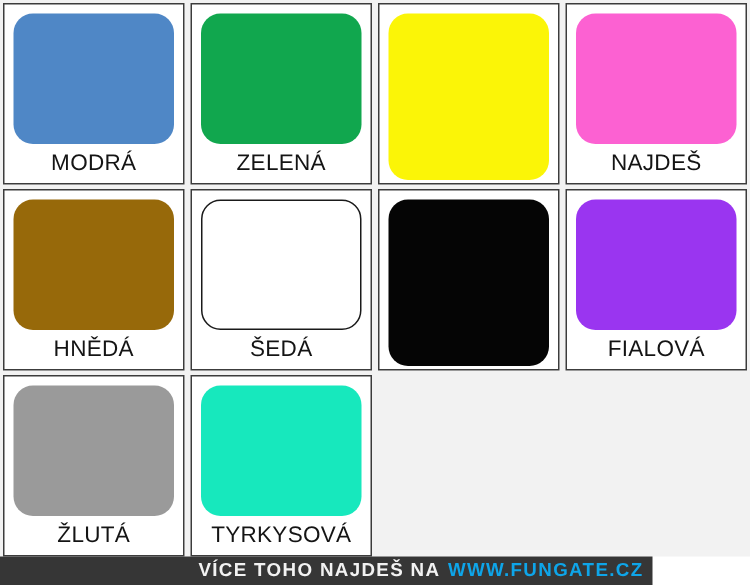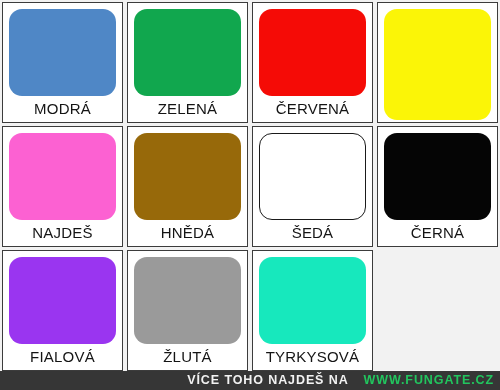--- a/index.html
+++ b/index.html
@@ -60,60 +60,54 @@
     color: #141414;
     letter-spacing: 0.2px;
     line-height: 1;
     padding: 5px 0 4px 0;
     white-space: nowrap;
   }
   #footer-bar {
     position: absolute;
     left: 0;
     top: 371px;
-    width: 500px;
+    width: 435px;
     height: 19px;
     background: #363636;
     display: flex;
     align-items: center;
     justify-content: flex-end;
     padding-right: 6px;
     box-sizing: border-box;
   }
   .footer-text {
     font-size: 12.5px;
     font-weight: bold;
     letter-spacing: 0.9px;
     line-height: 1;
     white-space: nowrap;
   }
   .footer-text.light { color: #f2f2f2; }
-  .footer-text.brand { color: #22c55e; margin-left: 15px; }
+  .footer-text.brand { color: #0ea5e9; margin-left: 5px; }
 </style>
 </head>
 <body>
 
 <div id="board">
     <div class="card">
       <div class="swatch-wrap">
         <div class="swatch" style="background: rgb(79, 135, 198);"></div>
       </div>
       <div class="card-label">MODRÁ</div>
     </div>
     <div class="card">
       <div class="swatch-wrap">
         <div class="swatch" style="background: rgb(17, 167, 78);"></div>
       </div>
       <div class="card-label">ZELENÁ</div>
-    </div>
-    <div class="card">
-      <div class="swatch-wrap">
-        <div class="swatch" style="background: rgb(245, 11, 6);"></div>
-      </div>
-      <div class="card-label">ČERVENÁ</div>
     </div>
     <div class="card">
       <div class="swatch-wrap">
         <div class="swatch" style="background: rgb(251, 245, 7);"></div>
       </div>
     </div>
     <div class="card">
       <div class="swatch-wrap">
         <div class="swatch" style="background: rgb(252, 97, 210);"></div>
       </div>
@@ -128,21 +122,20 @@
     <div class="card">
       <div class="swatch-wrap">
         <div class="swatch" style="background: rgb(255, 255, 255); border: 1.5px solid rgb(26, 26, 26);"></div>
       </div>
       <div class="card-label">ŠEDÁ</div>
     </div>
     <div class="card">
       <div class="swatch-wrap">
         <div class="swatch" style="background: rgb(5, 5, 5);"></div>
       </div>
-      <div class="card-label">ČERNÁ</div>
     </div>
     <div class="card">
       <div class="swatch-wrap">
         <div class="swatch" style="background: rgb(154, 53, 240);"></div>
       </div>
       <div class="card-label">FIALOVÁ</div>
     </div>
     <div class="card">
       <div class="swatch-wrap">
         <div class="swatch" style="background: rgb(154, 154, 154);"></div>

